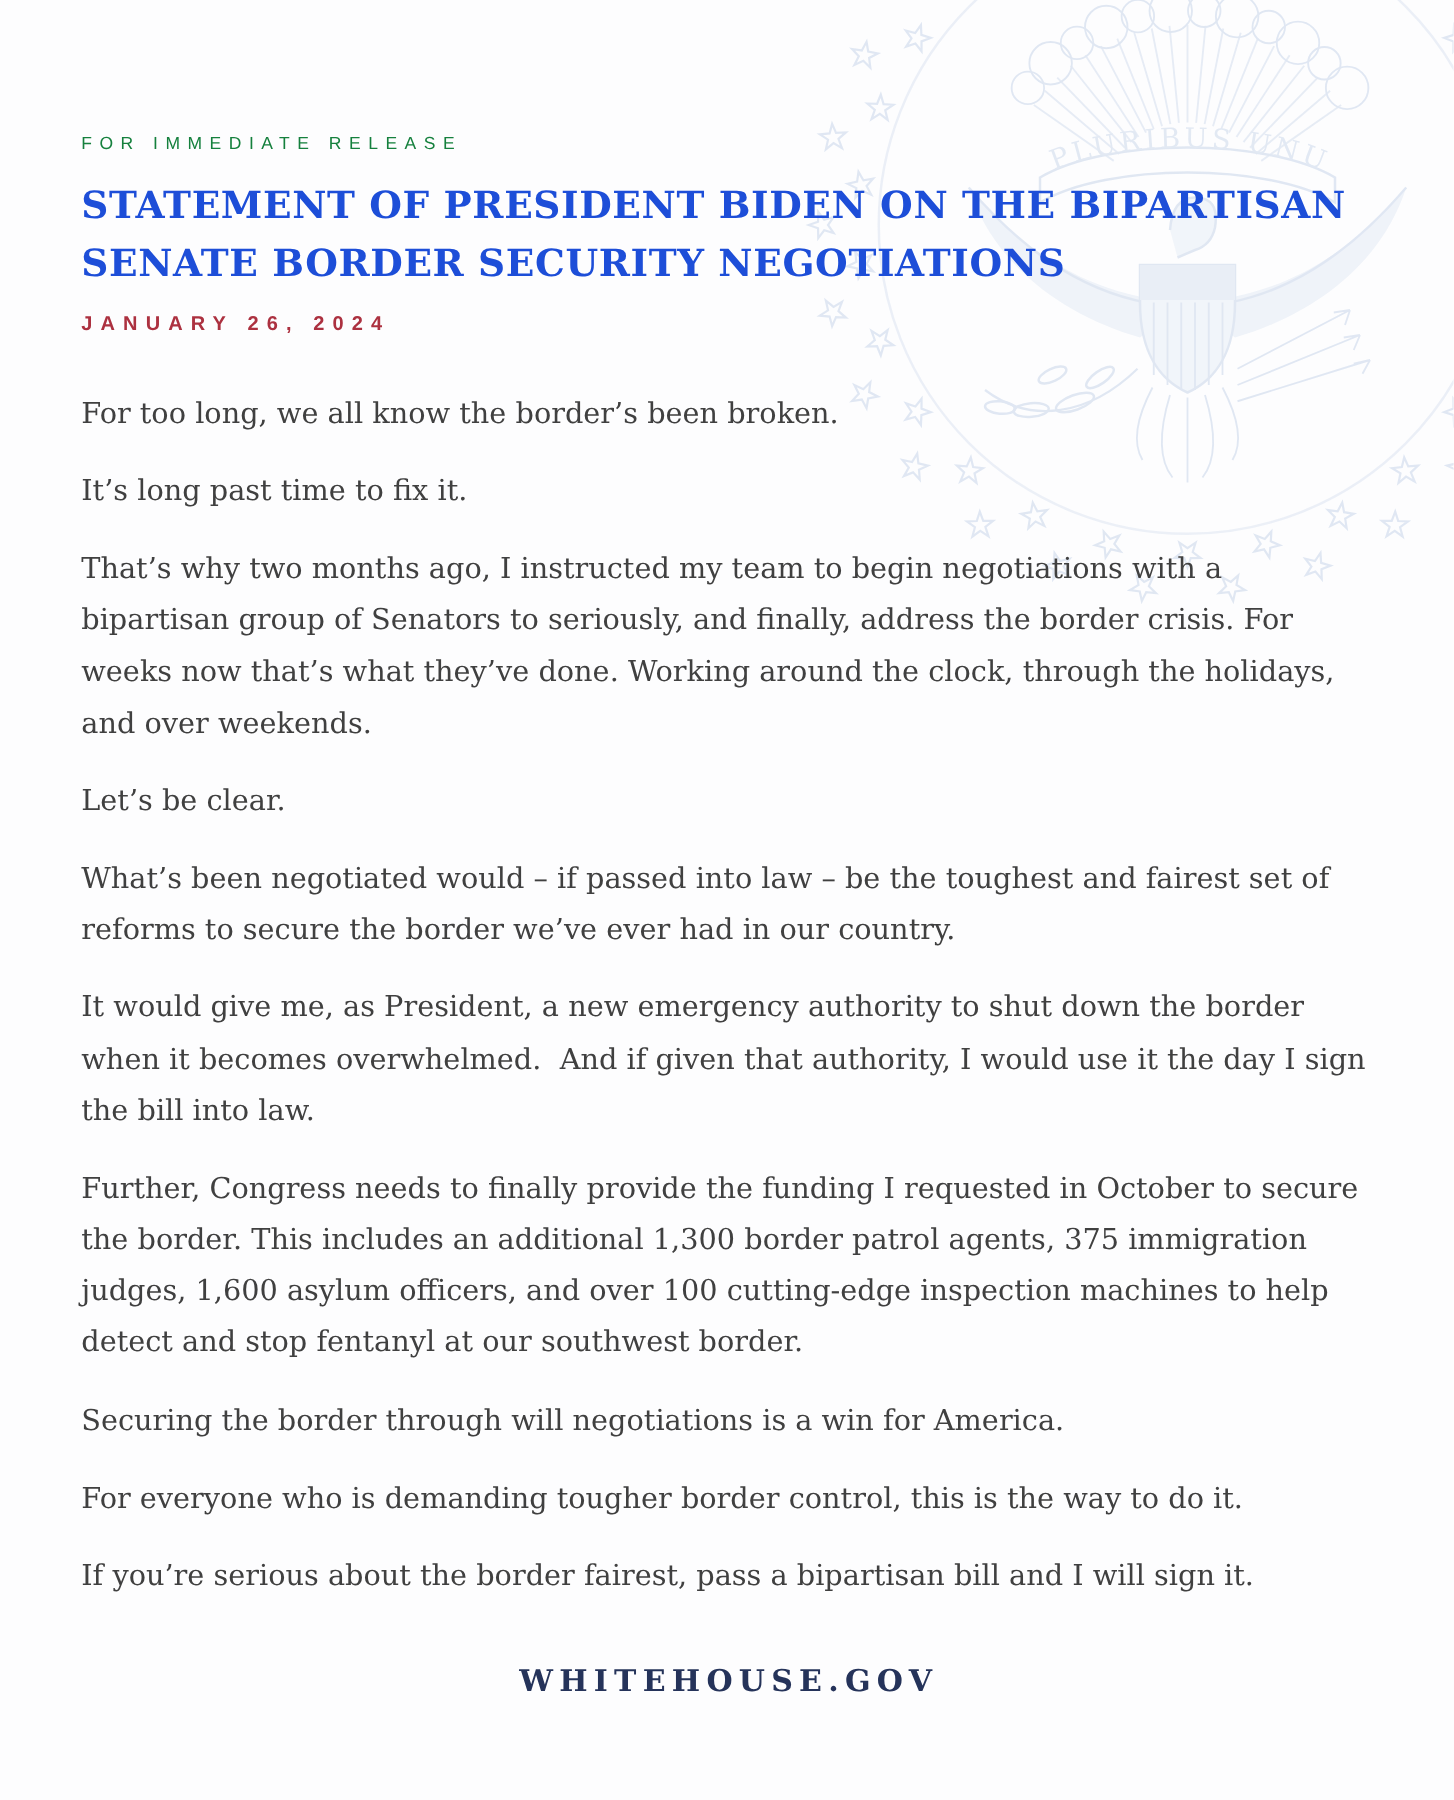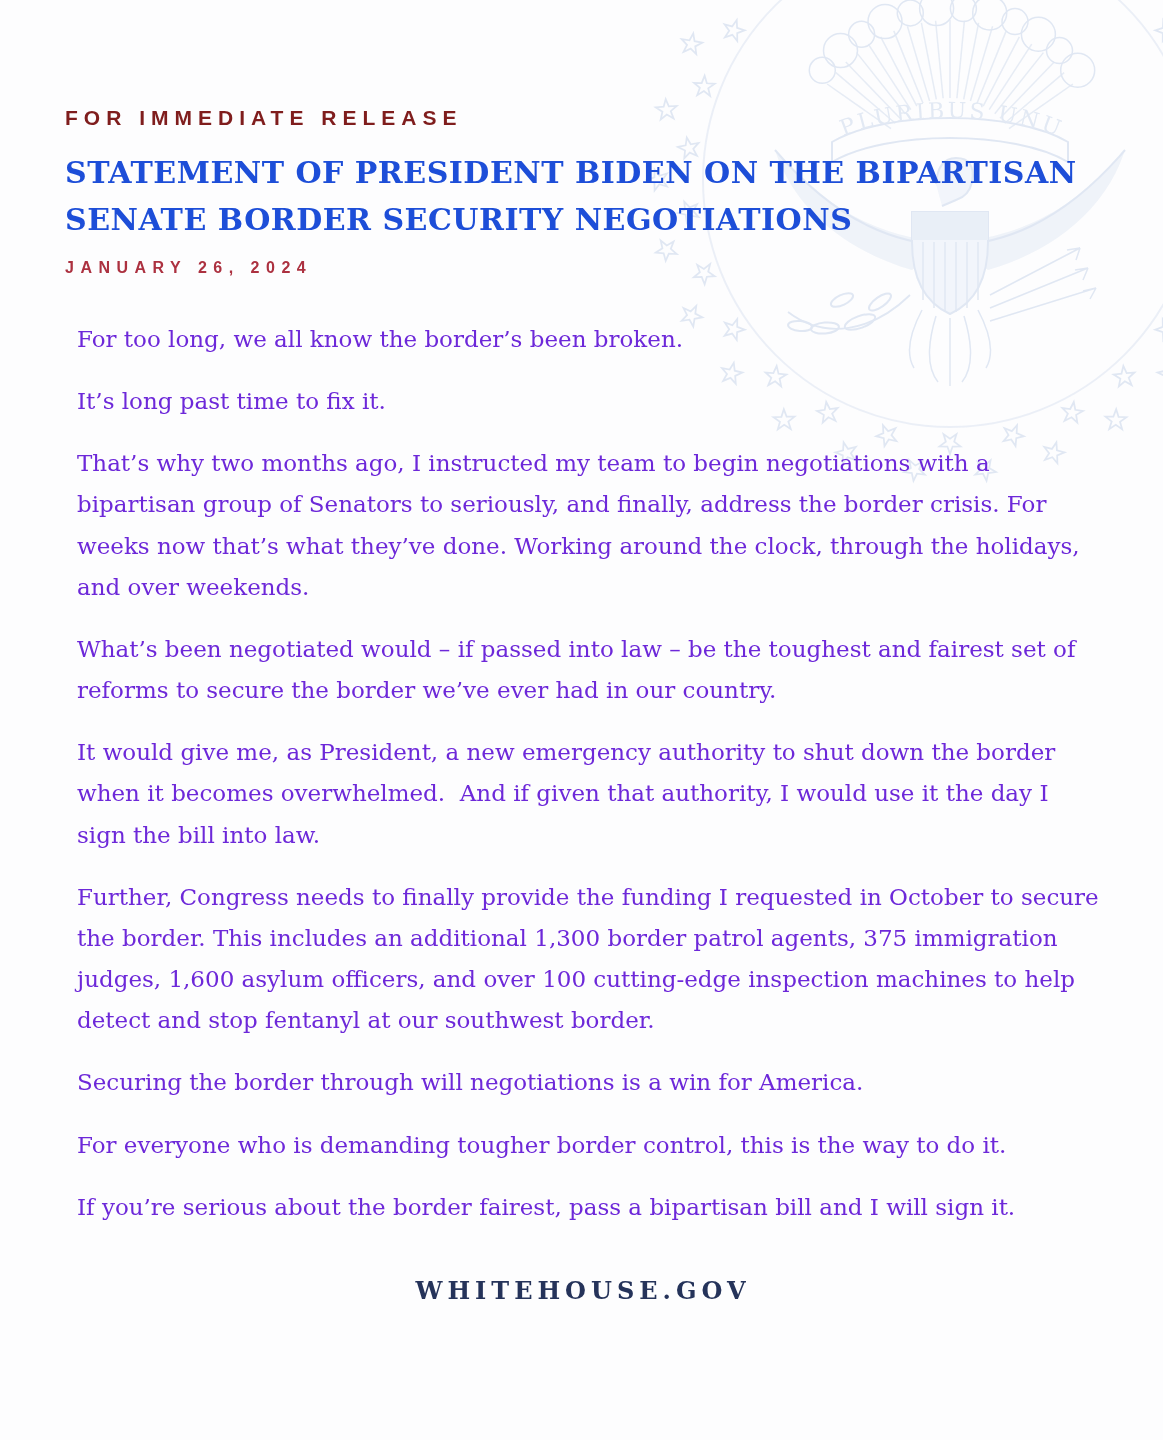--- a/index.html
+++ b/index.html
@@ -17,41 +17,41 @@
     z-index:0;
   }
   .seal .line-art { stroke:#c9d6ea; stroke-width:2; fill:none; }
   
   .content {
     position:relative; z-index:1;
     padding:106px 62px 0 65px;
   }
   .release-line {
     font-family:"Liberation Sans", sans-serif;
-    font-weight:700; font-size:21px; letter-spacing:6px;
-    color:#7f1d1d;
+    font-weight:400; font-size:14px; letter-spacing:6px;
+    color:#15803d;
   }
   .doc-title {
     margin:20px 0 0 0;
     max-width:1040px;
     font-family:"DejaVu Serif", serif;
     font-weight:700; font-size:30px; line-height:1.55; letter-spacing:0.5px;
     color:#1d4ed8;
   }
   .doc-date {
     margin-top:16px;
     font-family:"Liberation Sans", sans-serif;
     font-weight:700; font-size:16px; letter-spacing:6.5px;
     color:#ac3140;
   }
   .body-text { margin-top:42px; max-width:1036px; }
   .para {
-    margin:0 0 21px 12px;
+    margin:0 0 21px 0;
     font-size:23px; line-height:1.79;
-    color:#6d28d9;
+    color:#404040;
     white-space:pre-wrap;
   }
   .footer {
     margin-top:48px;
     text-align:center;
     font-family:"DejaVu Serif", serif;
     font-weight:700; font-size:24px; letter-spacing:5px;
     color:#25335a;
   }
 </style>
@@ -193,20 +193,21 @@
     <header>
       <div class="release-line">FOR IMMEDIATE RELEASE</div>
       <h1 class="doc-title">STATEMENT OF PRESIDENT BIDEN ON THE BIPARTISAN SENATE BORDER SECURITY NEGOTIATIONS</h1>
       <div class="doc-date">JANUARY 26, 2024</div>
     </header>
 
     <article class="body-text">
       <p class="para">For too long, we all know the border’s been broken.</p>
       <p class="para">It’s long past time to fix it.</p>
       <p class="para">That’s why two months ago, I instructed my team to begin negotiations with a bipartisan group of Senators to seriously, and finally, address the border crisis. For weeks now that’s what they’ve done. Working around the clock, through the holidays, and over weekends.</p>
+      <p class="para">Let’s be clear.</p>
       <p class="para">What’s been negotiated would – if passed into law – be the toughest and fairest set of reforms to secure the border we’ve ever had in our country.</p>
       <p class="para">It would give me, as President, a new emergency authority to shut down the border when it becomes overwhelmed.  And if given that authority, I would use it the day I sign the bill into law.</p>
       <p class="para">Further, Congress needs to finally provide the funding I requested in October to secure the border. This includes an additional 1,300 border patrol agents, 375 immigration judges, 1,600 asylum officers, and over 100 cutting-edge inspection machines to help detect and stop fentanyl at our southwest border.</p>
       <p class="para">Securing the border through will negotiations is a win for America.</p>
       <p class="para">For everyone who is demanding tougher border control, this is the way to do it.</p>
       <p class="para">If you’re serious about the border fairest, pass a bipartisan bill and I will sign it.</p>
     </article>
 
     <footer class="footer">WHITEHOUSE.GOV</footer>
   </section>

